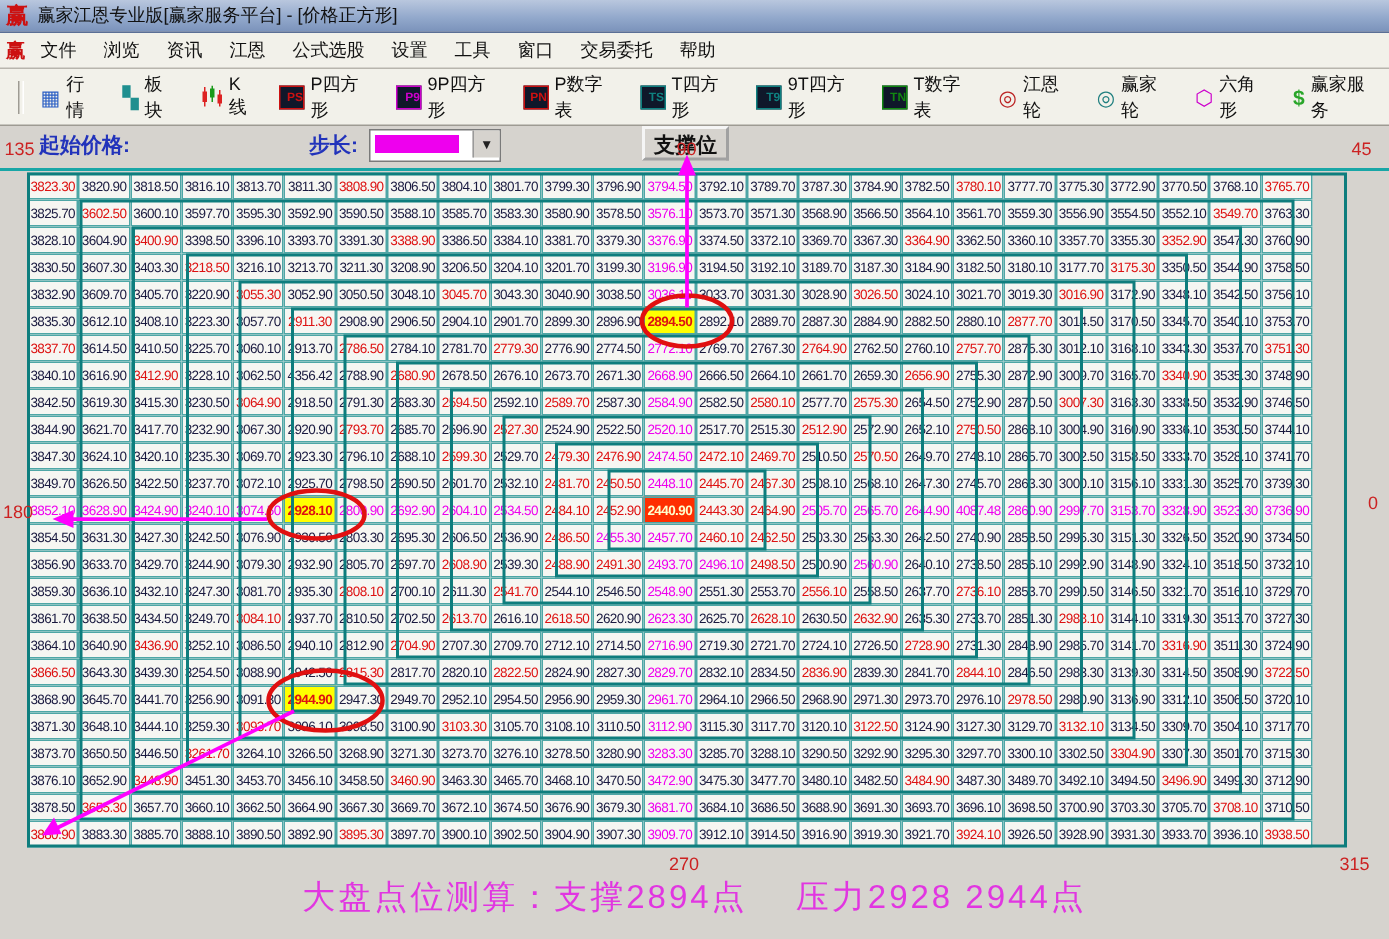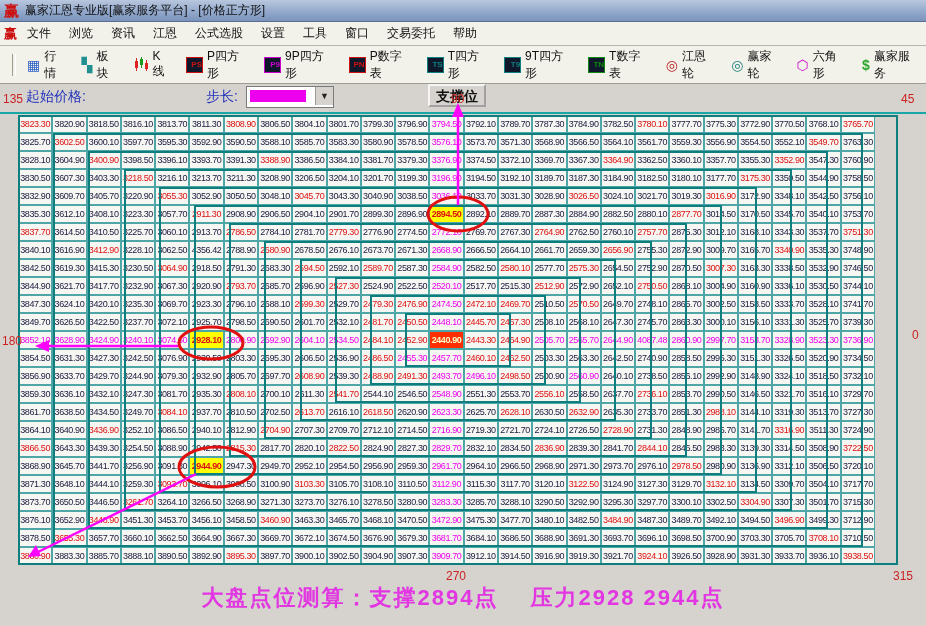--- a/index.html
+++ b/index.html
@@ -22,21 +22,21 @@
   .toolbar{position:absolute;left:0;top:46px;width:926px;height:38px;background:#f2f1ea;
     border-bottom:1px solid #9e9b93;display:flex;align-items:center;gap:4px;padding-left:10px;box-sizing:border-box;}
   .titem{display:flex;align-items:center;gap:4px;padding:3px 5px;font-size:12px;color:#111;}
   .boxicon{display:inline-block;width:15px;height:14px;border:1px solid;font-size:8px;font-weight:bold;
     text-align:right;line-height:14px;background:#0f172a;}
   .gicon{font-size:14px;line-height:1;}
   .tsep{width:2px;height:22px;border-left:1px solid #9e9b93;border-right:1px solid #fff;margin:0 2px;}
 
   
   .controls{position:absolute;left:0;top:84px;width:926px;height:28px;}
-  .lblblue{position:absolute;font-size:14px;font-weight:normal;color:#2233bb;}
+  .lblblue{position:absolute;font-size:14px;font-weight:bold;color:#2233bb;}
   .redlabel{position:absolute;font-size:12px;color:#cc2222;}
   .startinput{position:absolute;left:96px;top:2px;width:88px;height:18px;border:1px solid #7a7a7a;
     border-top-color:#5a5a5a;background:#fff;color:#cc2222;font-size:12px;padding:1px 3px;margin-top:40px;}
   .stepsel{position:absolute;left:246px;top:2px;width:86px;height:20px;background:#fff;border:1px solid #7a7a7a;display:flex;}
   .swatch{margin:3px;width:56px;height:12px;background:#ee00ee;}
   .selarrow{margin-left:auto;width:17px;height:18px;background:#d6d3ce;border-left:1px solid #9a9a9a;
     font-size:9px;text-align:center;line-height:18px;color:#222;}
   .wbtn{position:absolute;top:0;height:23px;width:58px;background:#d6d3ce;border:2px outset #f5f5f5;
     font-size:14px;font-weight:bold;color:#111;text-align:center;line-height:19px;}
   .wbtn.focus{outline:1px dotted #333;outline-offset:-4px;border:2px solid #333;margin-top:45px;}
@@ -60,21 +60,21 @@
 
   
   .wm{position:absolute;color:rgba(130,130,130,0.18);font-size:46px;font-weight:bold;
     transform:rotate(-33deg);pointer-events:none;white-space:nowrap;}
   .wmq{position:absolute;color:rgba(110,110,110,0.4);font-size:22px;font-weight:bold;pointer-events:none;}
 
   
   .overlay{position:absolute;left:0;top:0;width:926px;height:626px;pointer-events:none;}
 
   .statusline{position:absolute;left:0;top:583px;width:926px;text-align:center;
-    font-size:22px;font-weight:bold;color:#e136e1;letter-spacing:2px;}
+    font-size:22px;font-weight:normal;color:#e136e1;letter-spacing:2px;}
 </style>
 </head>
 <body>
 
 <div class="app">
 
   <div class="titlebar">
     <span class="logo">赢</span>
     <span class="titletext">赢家江恩专业版[赢家服务平台] - [价格正方形]</span>
   </div>

